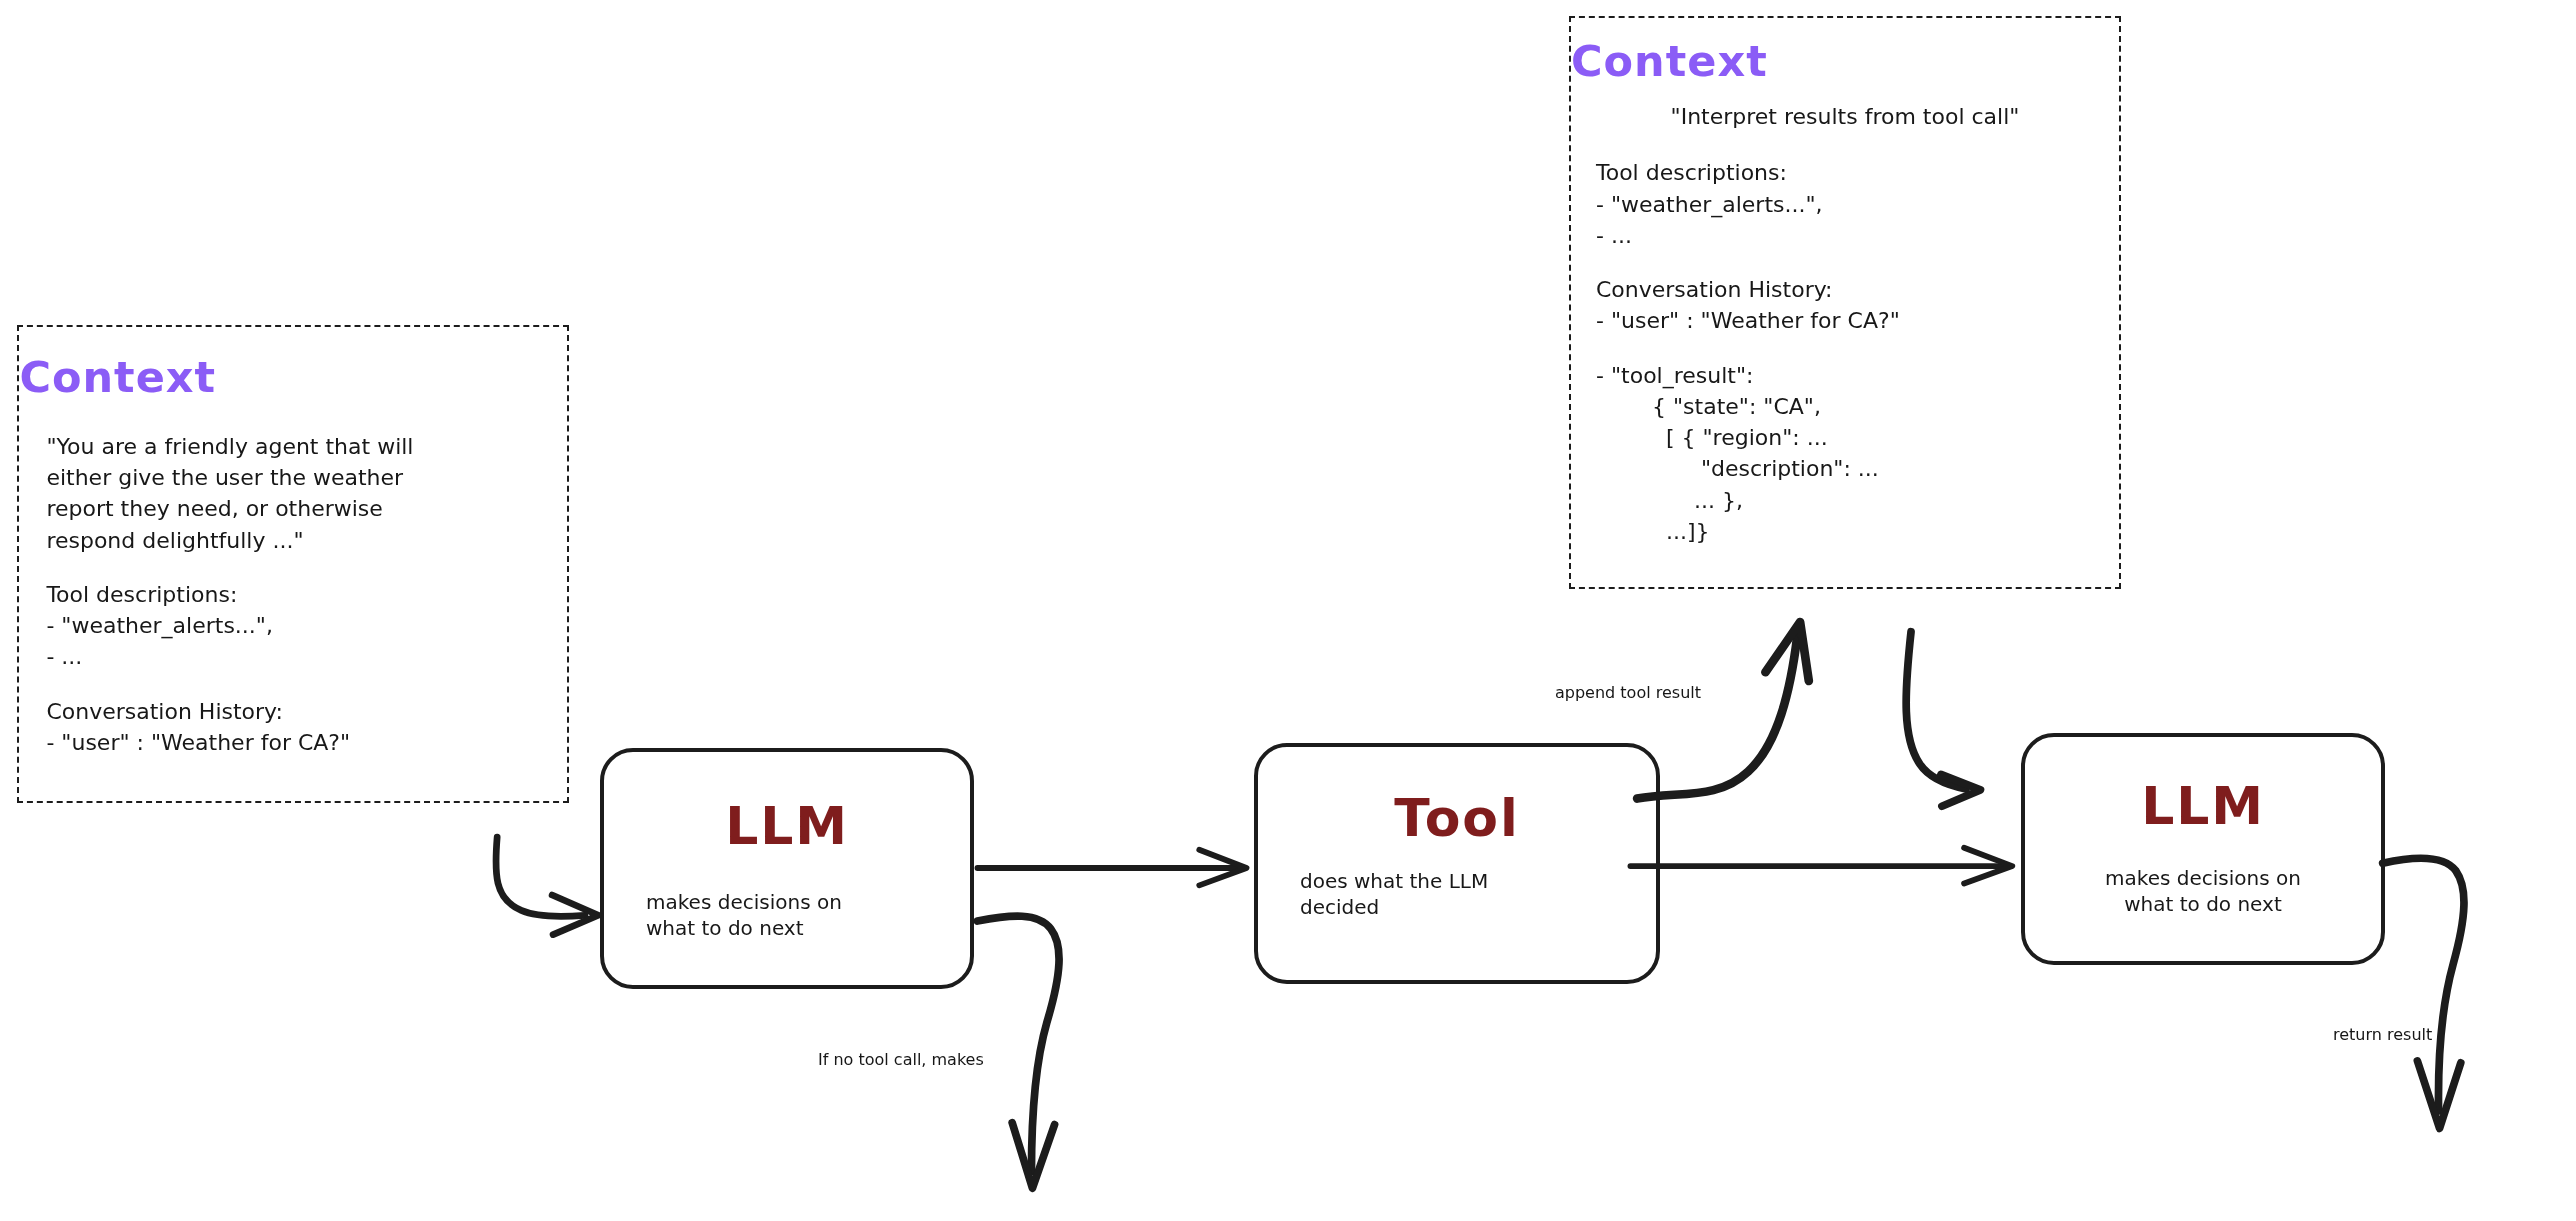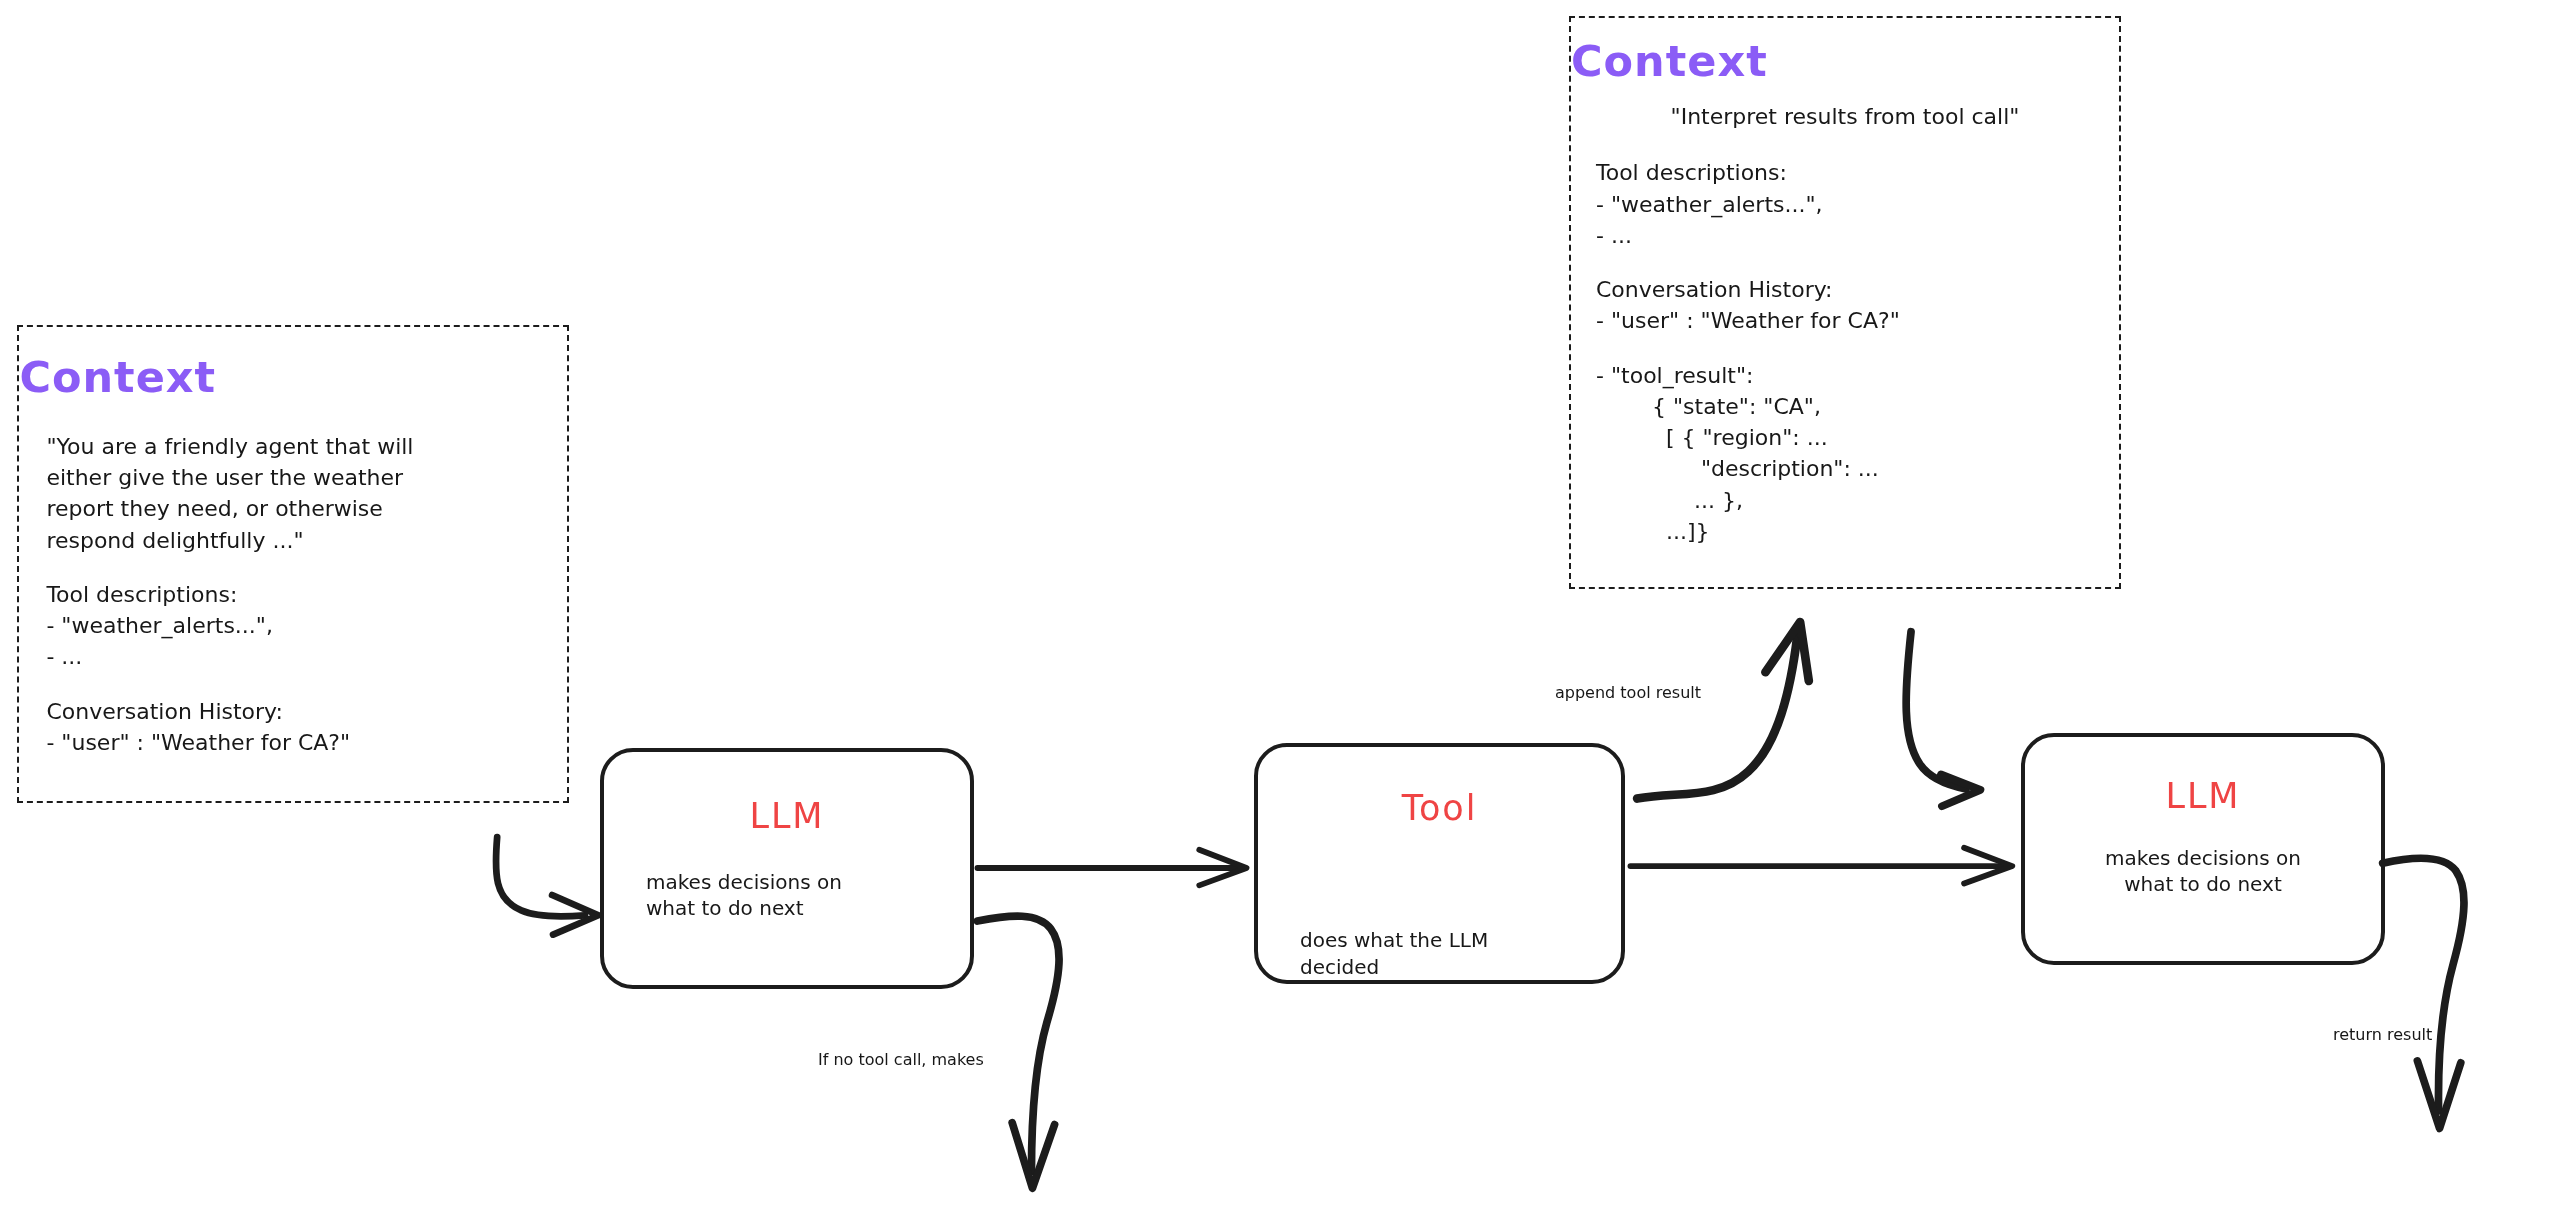--- a/index.html
+++ b/index.html
@@ -61,37 +61,37 @@
     position: absolute;
     border: 4.8px solid #1c1c1c;
     border-radius: 33px;
     background: #ffffff;
     box-sizing: border-box;
     display: flex;
     flex-direction: column;
     align-items: center;
   }
   .node-title {
-    font-size: 35px;
-    font-weight: 400;
+    font-size: 52px;
+    font-weight: 700;
     letter-spacing: 1.9px;
-    color: #ef4444;
+    color: #7f1d1d;
   }
   .node-sub {
     font-size: 20px;
     line-height: 1.32;
     text-align: left;
     color: #181818;
     white-space: pre-line;
   }
   #node-llm1 { left: 600px; top: 748px; width: 374px; height: 241px; }
   #node-llm1 .node-title { margin-top: 44px; }
   #node-llm1 .node-sub { margin-top: 33px; align-self: flex-start; margin-left: 42px; }
 
-  #node-tool { left: 1254px; top: 743px; width: 371px; height: 241px; justify-content: space-between; }
+  #node-tool { left: 1254px; top: 743px; width: 406px; height: 241px; }
   #node-tool .node-title { margin-top: 41px; }
   #node-tool .node-sub { margin-top: 20px; align-self: flex-start; margin-left: 42px; }
 
   #node-llm2 { left: 2021px; top: 733px; width: 364px; height: 232px; }
   #node-llm2 .node-title { margin-top: 39px; }
   #node-llm2 .node-sub { margin-top: 29px; text-align: center; }
 
   
   .edge-label {
     position: absolute;

